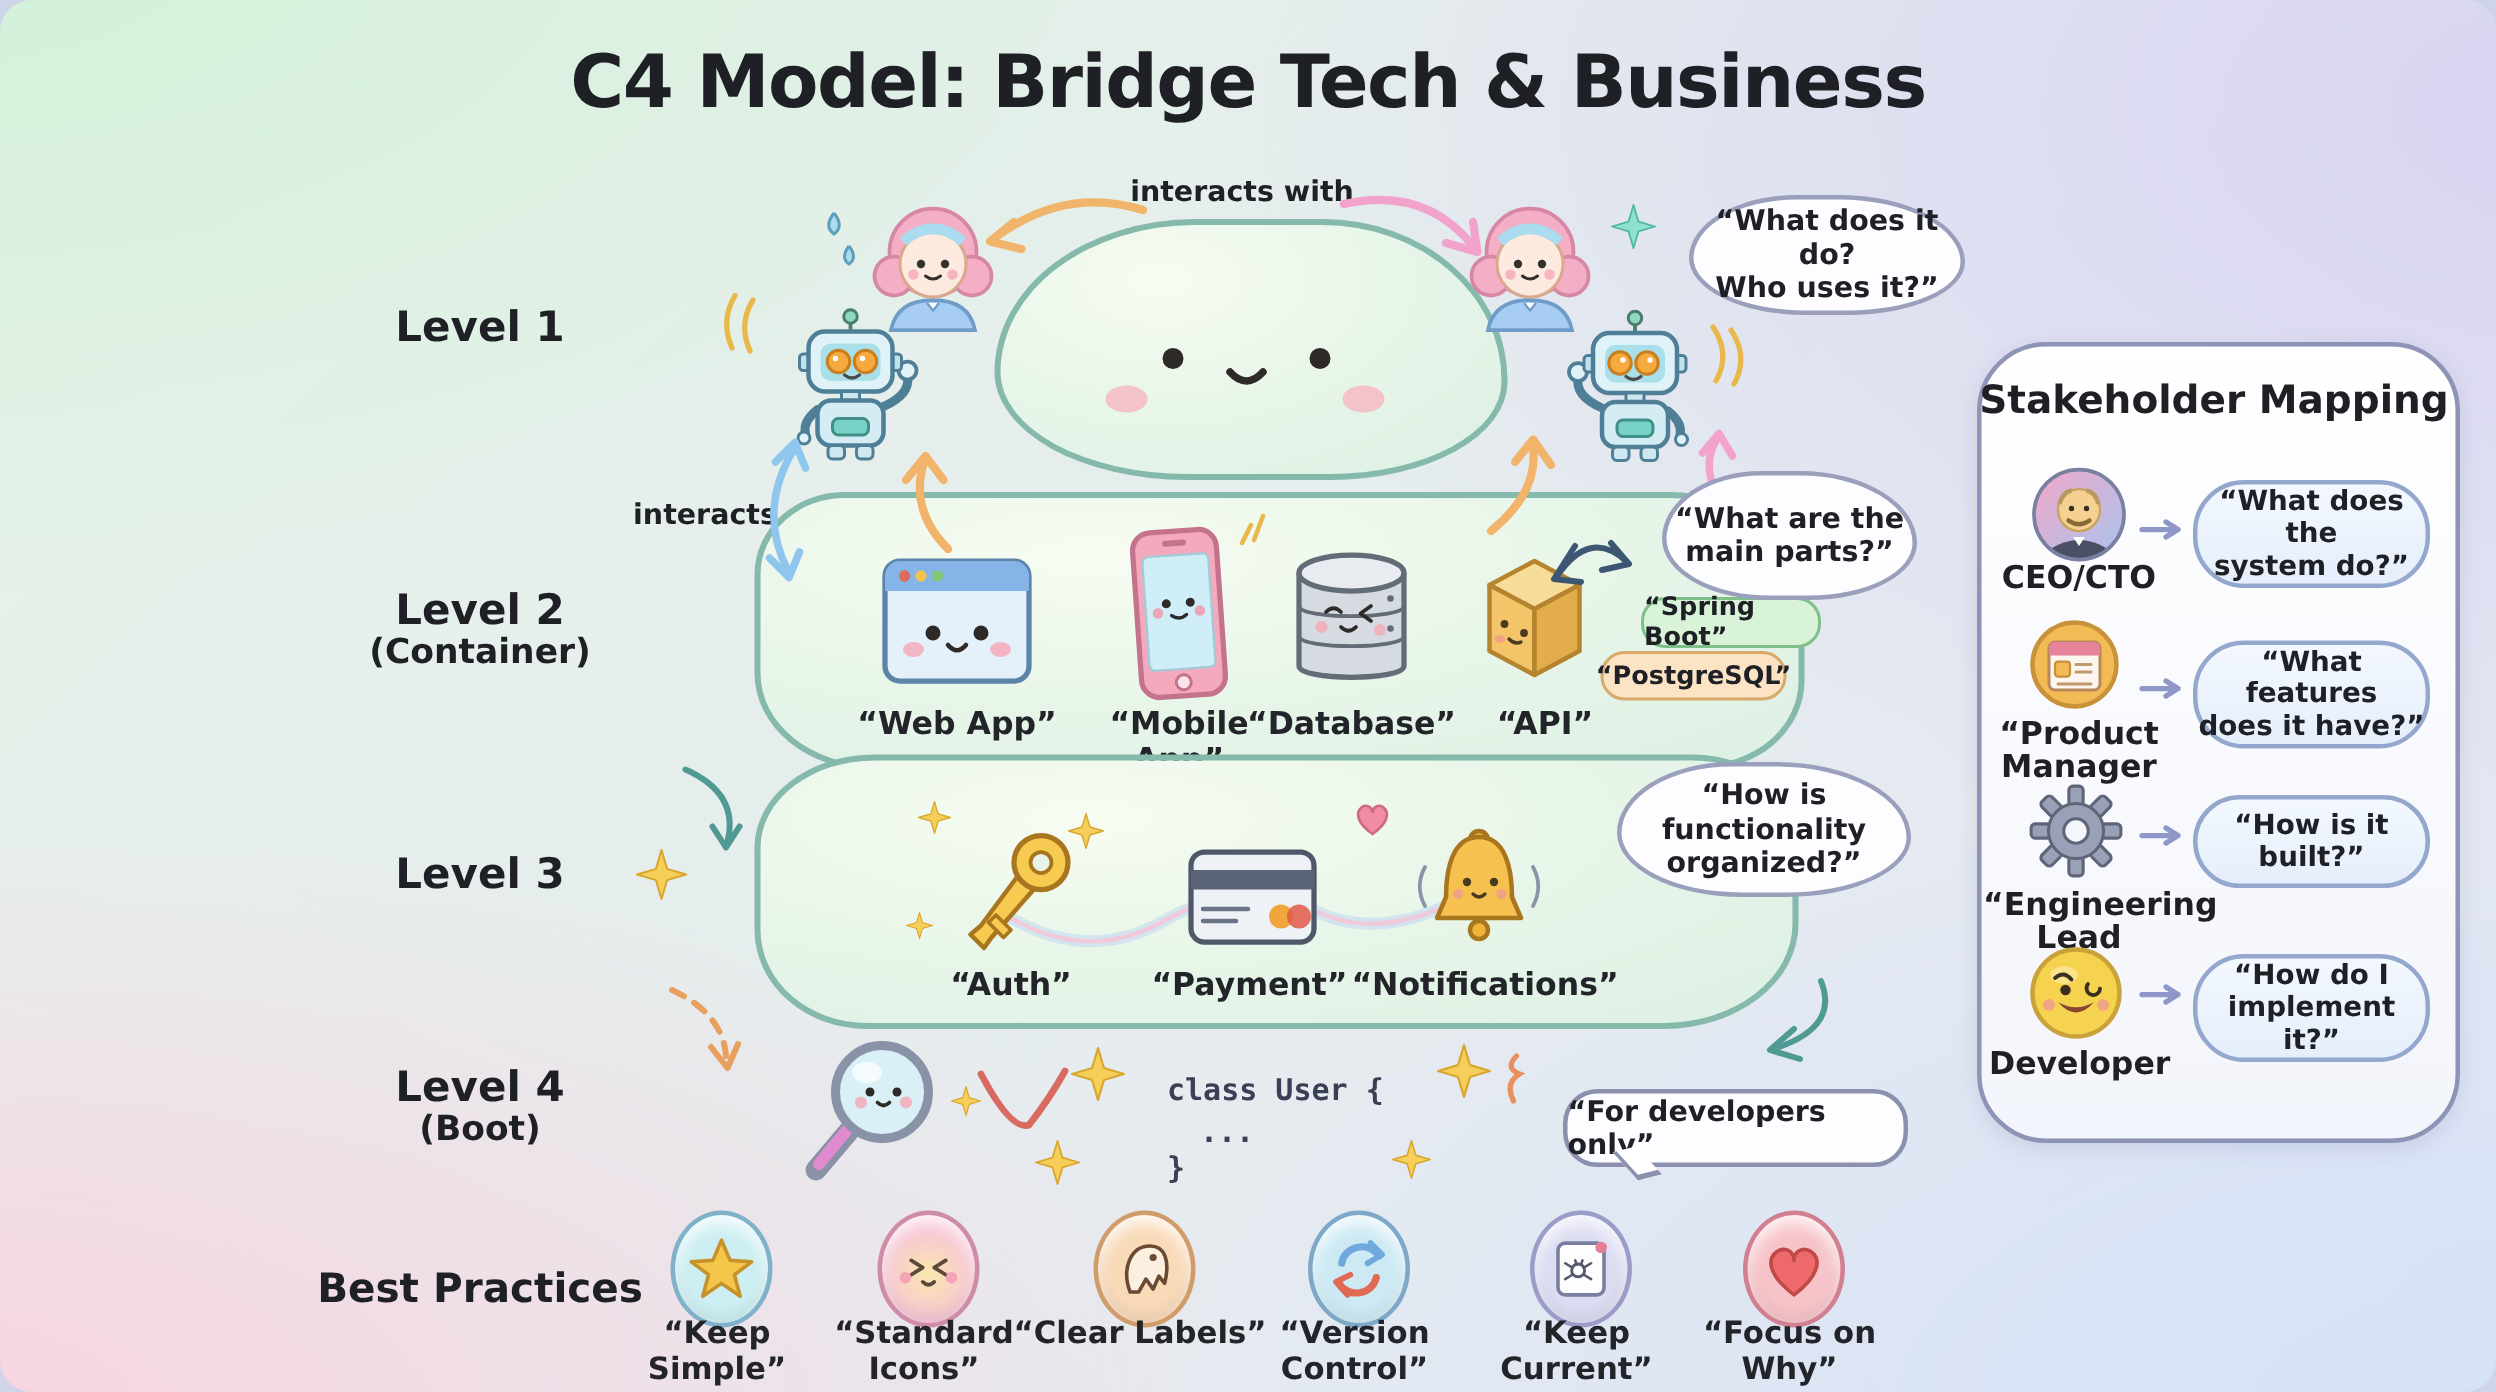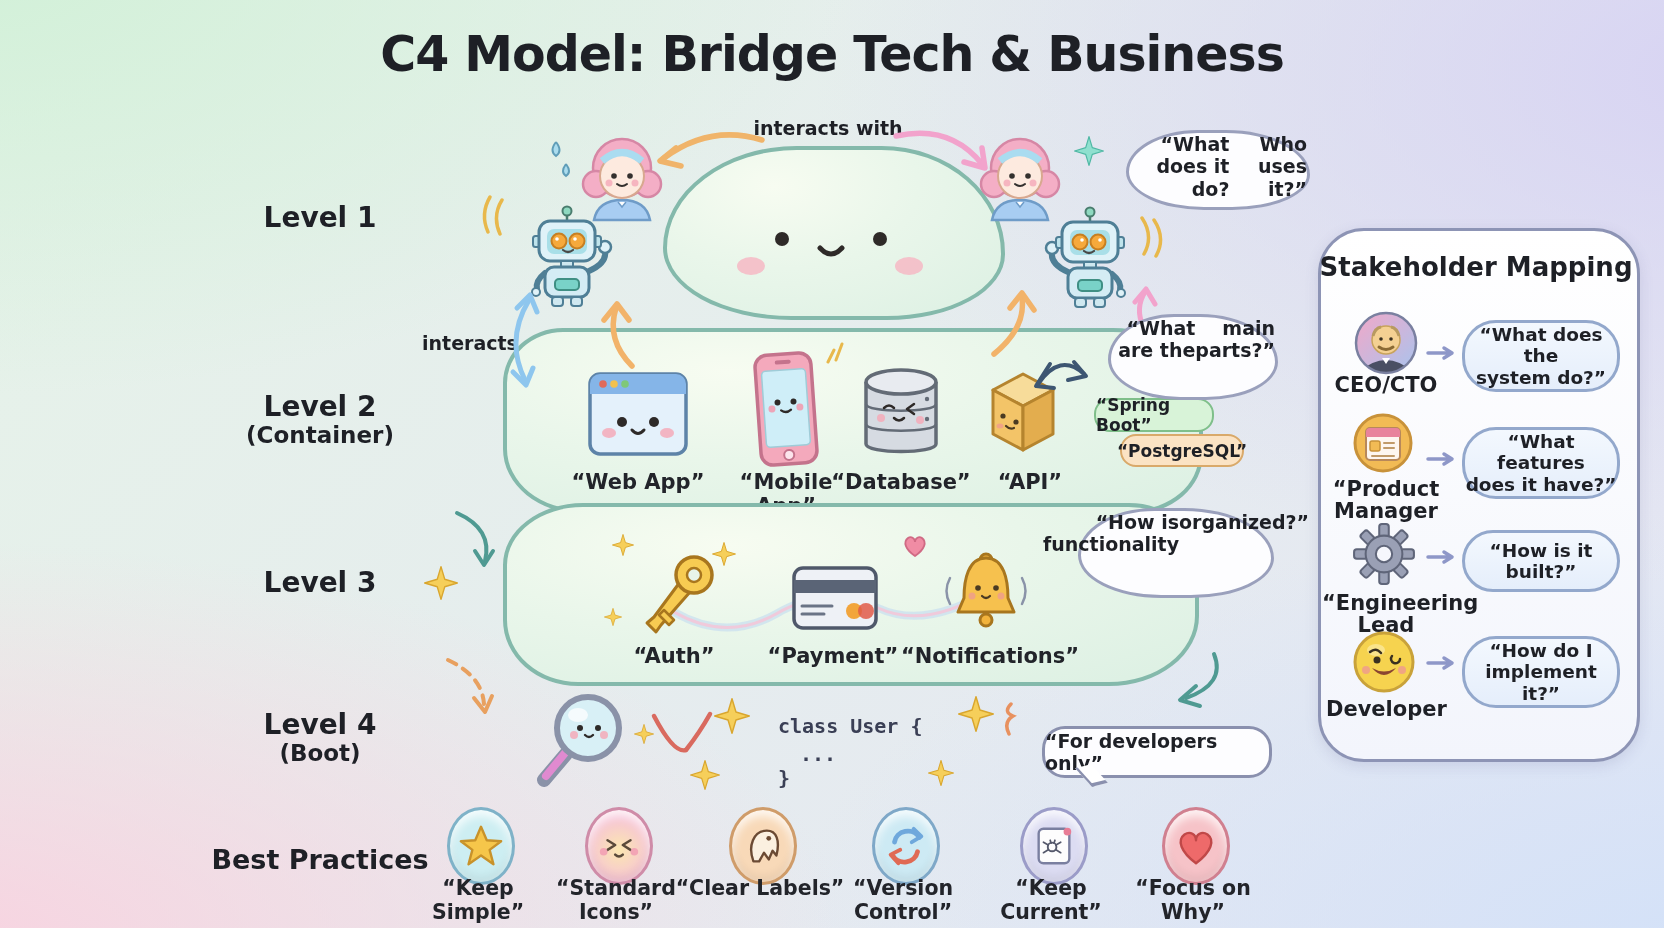--- a/index.html
+++ b/index.html
@@ -5,36 +5,37 @@
   html,body{margin:0;padding:0;background:#cfd4e8;}
   #canvas{
     position:relative;width:1664px;height:928px;overflow:hidden;
     font-family:"DejaVu Sans",sans-serif;color:#1e2026;
     background:
       radial-gradient(120% 95% at -4% 102%, rgba(250,208,223,.9), rgba(250,208,223,0) 46%),
       radial-gradient(95% 85% at -2% -5%, rgba(208,240,215,.95), rgba(208,240,215,0) 56%),
       radial-gradient(95% 95% at 104% 8%, rgba(214,209,243,.9), rgba(214,209,243,0) 58%),
       radial-gradient(100% 85% at 102% 102%, rgba(210,225,248,.92), rgba(210,225,248,0) 55%),
       linear-gradient(135deg,#e6f3e8,#e5e6f4);
+    border-radius: 21px;
   }
   .abs{position:absolute;}
   .ctr{text-align:center;}
   #title{left:0;right:0;top:26px;font-size:49px;font-weight:800;letter-spacing:-1px;}
   .lvl{left:170px;width:300px;text-align:center;line-height:1.1;}
   .lvl .nm{font-size:28px;font-weight:800;}
   .lvl .sb{font-size:23px;font-weight:800;}
   .lvlcloud{
     background:radial-gradient(ellipse at 32% 22%, #f7fcf1 0%, #e9f6ea 45%, #dcf0e3 100%);
     border:4px solid #84b9ab;
   }
   .cloudbubble{
     background:#fdfdff;border:3px solid #9aa0bc;
     border-radius:46% 54% 50% 50% / 62% 66% 52% 56%;
-    display:flex;flex-direction:row;justify-content:center;
-    font-size:19px;font-weight:800;text-align:right;line-height:1.18;
+    display:flex;flex-direction:column;justify-content:center;
+    font-size:19px;font-weight:800;text-align:center;line-height:1.18;
   }
   .qlabel{font-weight:800;font-size:21px;text-align:center;color:#22242a;}
   .smalllab{font-weight:800;font-size:19px;text-align:center;}
   .badgepill{
     border-radius:16px;display:flex;align-items:center;justify-content:center;
     font-size:17px;font-weight:800;
   }
   .codeln{font-family:"DejaVu Sans Mono",monospace;font-weight:800;font-size:20px;color:#3a3f55;}
   .bp-badge{border-radius:50%;display:flex;align-items:center;justify-content:center;
     box-shadow:inset 0 6px 10px rgba(255,255,255,.8), inset 0 -6px 8px rgba(0,0,0,.06);}
@@ -261,21 +262,21 @@
   </svg>
 
   <div class="abs qlabel" style="left:558px;top:470px;width:160px">“Web App”</div>
   <div class="abs qlabel" style="left:706px;top:470px;width:160px">“Mobile App”</div>
   <div class="abs qlabel" style="left:821px;top:470px;width:160px">“Database”</div>
   <div class="abs qlabel" style="left:950px;top:470px;width:160px">“API”</div>
 
   <div class="abs badgepill" style="left:1094px;top:398px;width:116px;height:30px;background:#d8f3d8;border:2.5px solid #7fbf8a">
     <span>“Spring Boot”</span>
   </div>
-  <div class="abs badgepill" style="left:1120px;top:434px;width:120px;height:29px;background:#fbe3c4;border:2.5px solid #d9a96a">
+  <div class="abs badgepill" style="left:1067px;top:434px;width:120px;height:29px;background:#fbe3c4;border:2.5px solid #d9a96a">
     <span>“PostgreSQL”</span>
   </div>
 
   <div class="abs cloudbubble" style="left:1108px;top:314px;width:164px;height:80px">
     <div>“What are the</div>
     <div>main parts?”</div>
   </div>
 
   <div class="abs lvlcloud" style="left:503px;top:503px;width:688px;height:175px;border-radius:80px 70px 90px 75px / 62px 58px 70px 66px"></div>
 

